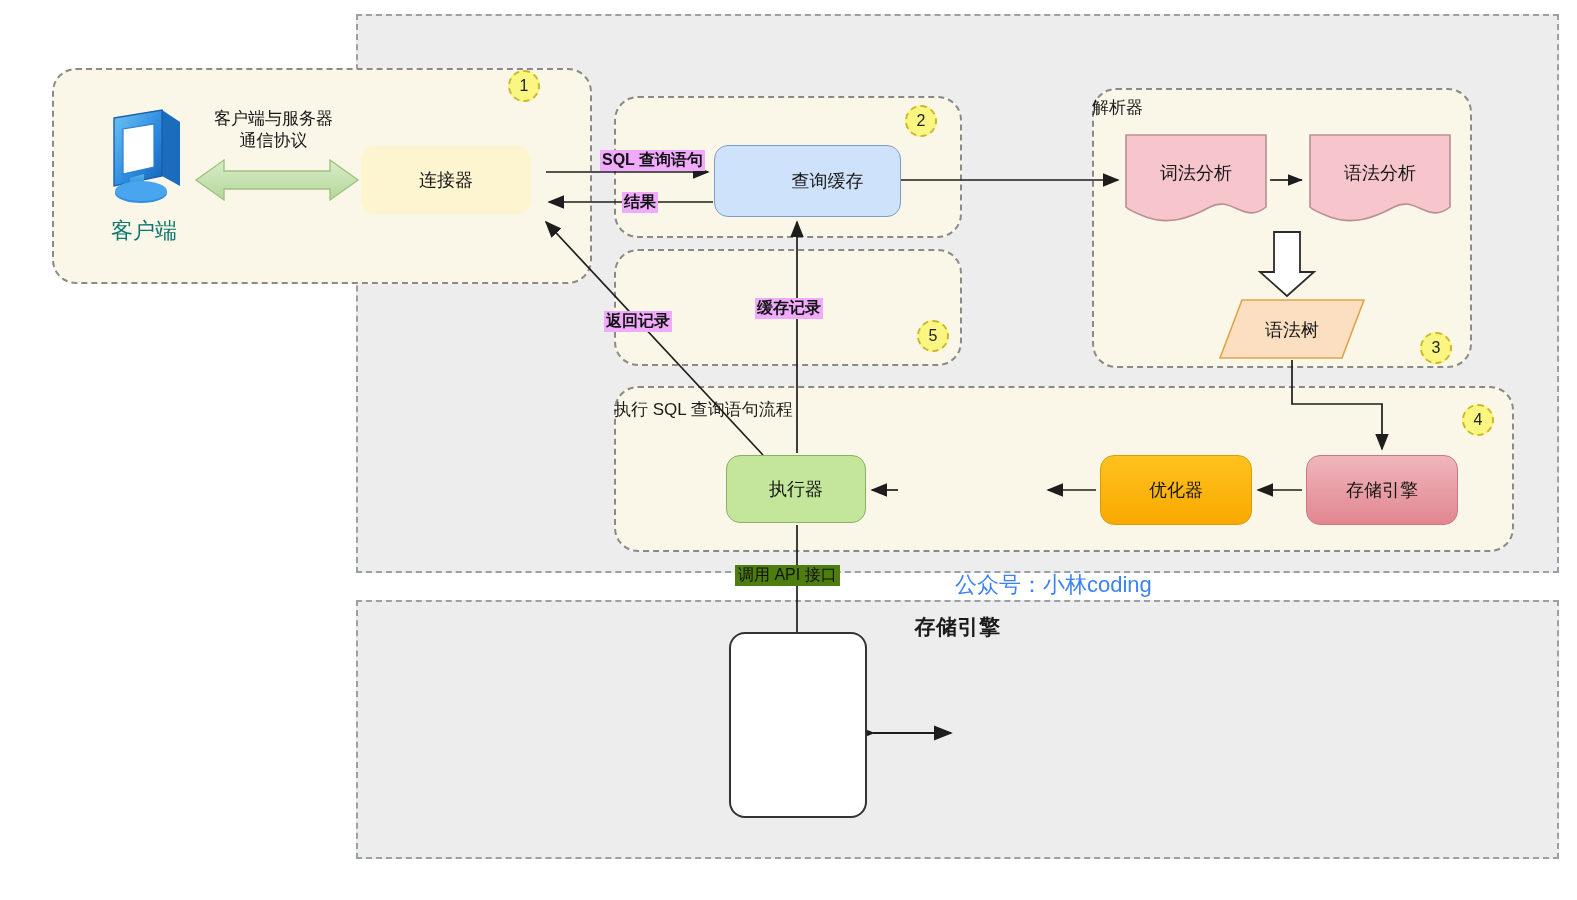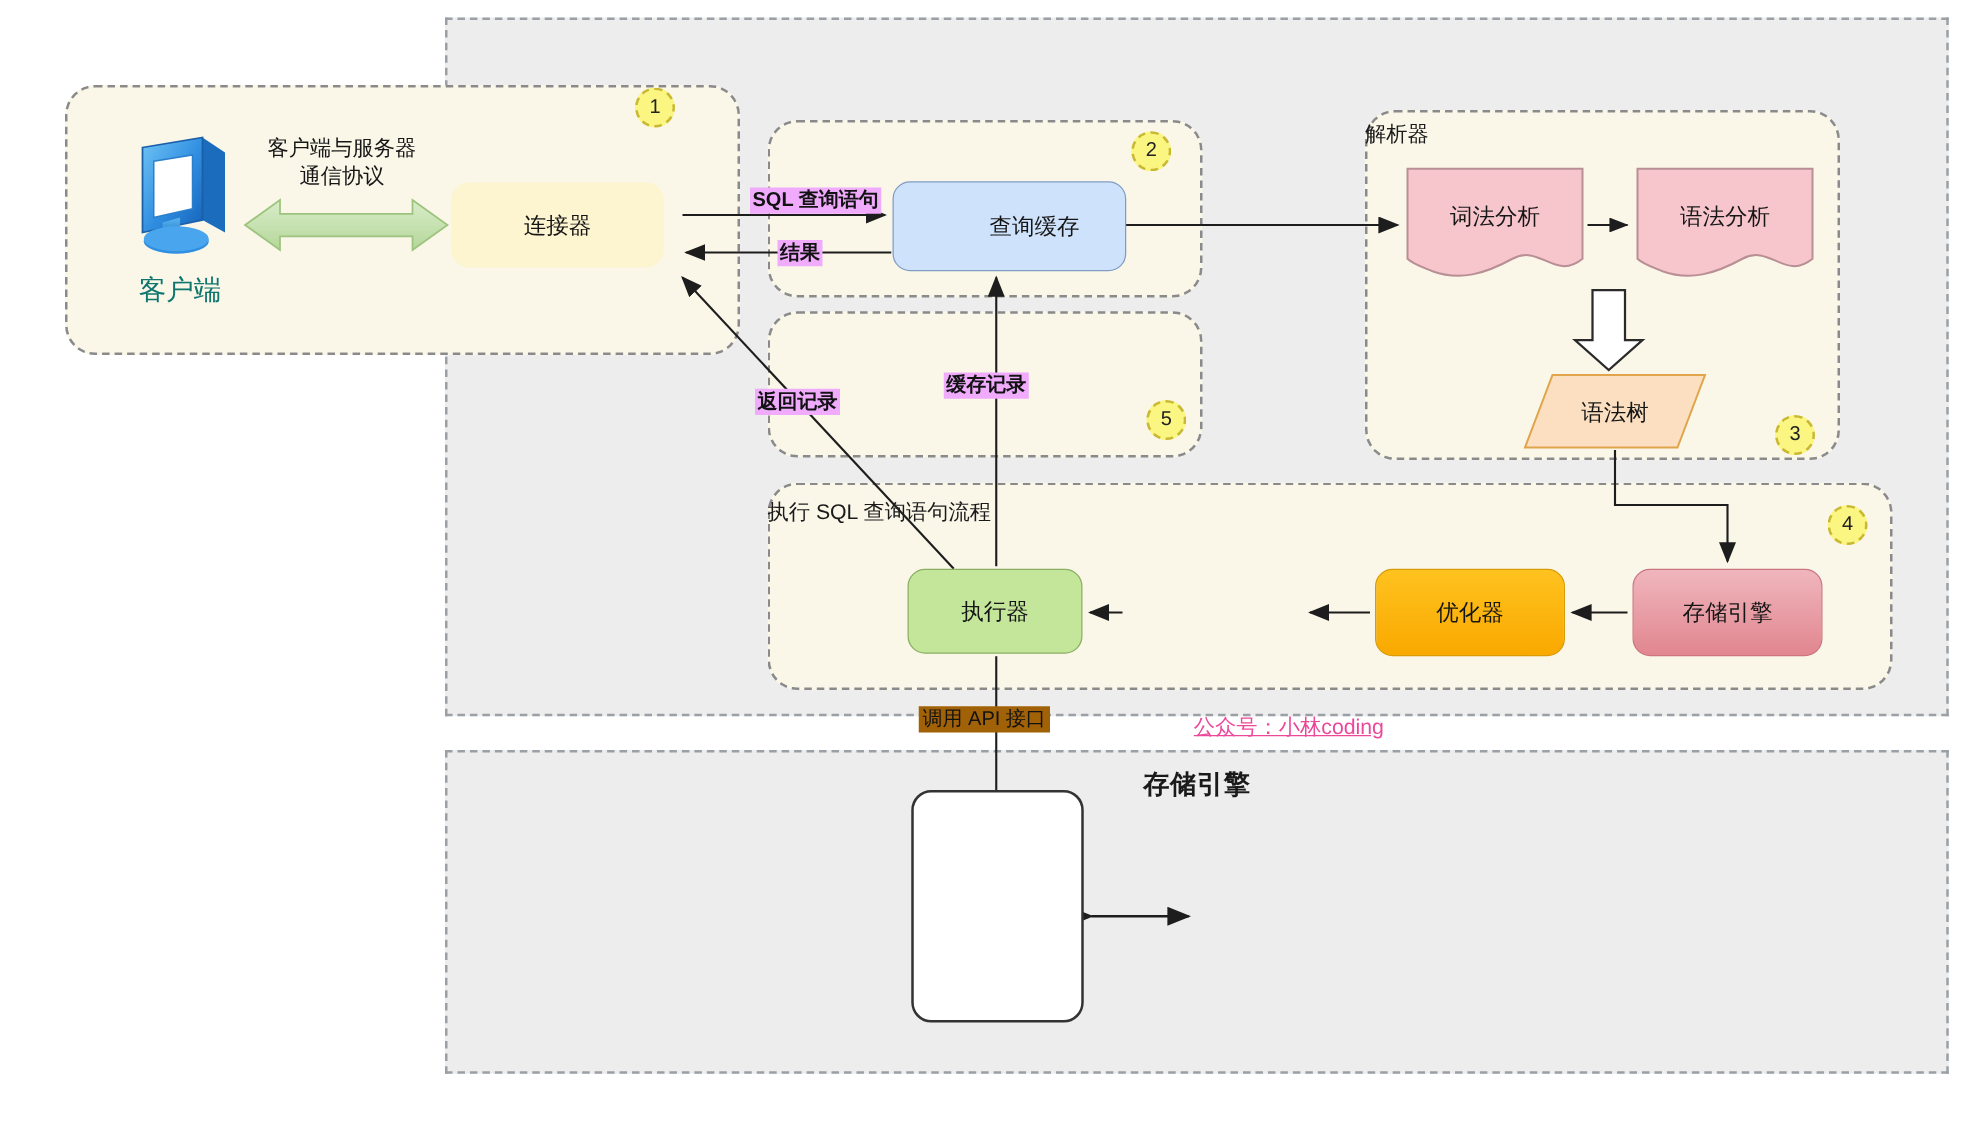--- a/index.html
+++ b/index.html
@@ -74,21 +74,21 @@
   .client-wrap { position: absolute; z-index: 6; text-align: center; }
   .client-label { font-size: 22px; color: #0f766e; margin-top: 4px; }
 
   
   .elabel {
     position: absolute; z-index: 7;
     font-size: 16px; color: #121212;
     background: transparent; white-space: nowrap;
   }
   .elabel.boxed { background: #f0abfc; padding: 0 2px; font-weight: bold; }
-  .elabel.grayboxed { background: #a16207; padding: 0 3px; }
+  .elabel.grayboxed { background: #4d7c0f; padding: 0 3px; }
 
   
   .proto {
     position: absolute; z-index: 7; text-align: center;
     font-size: 17px; color: #161616; line-height: 1.3;
   }
 
   
   .engine-box {
     position: absolute; border: 2px solid #333; border-radius: 16px;
@@ -100,21 +100,21 @@
     font-size: 18px; color: #111;
   }
   .cyl-label {
     position: absolute; width: 100%; text-align: center;
     font-size: 18px; color: #111; z-index: 7;
   }
 
   
   .watermark {
     position: absolute; z-index: 9;
-    color: #ec4899; font-size: 17px; white-space: nowrap; text-decoration: underline;
+    color: #3b82f6; font-size: 22px; white-space: nowrap;
   }
 </style>
 </head>
 <body>
 
 <div id="stage">
 
   <div class="zone" style="left:356px; top:14px; width:1203px; height:559px;">
   </div>
 

